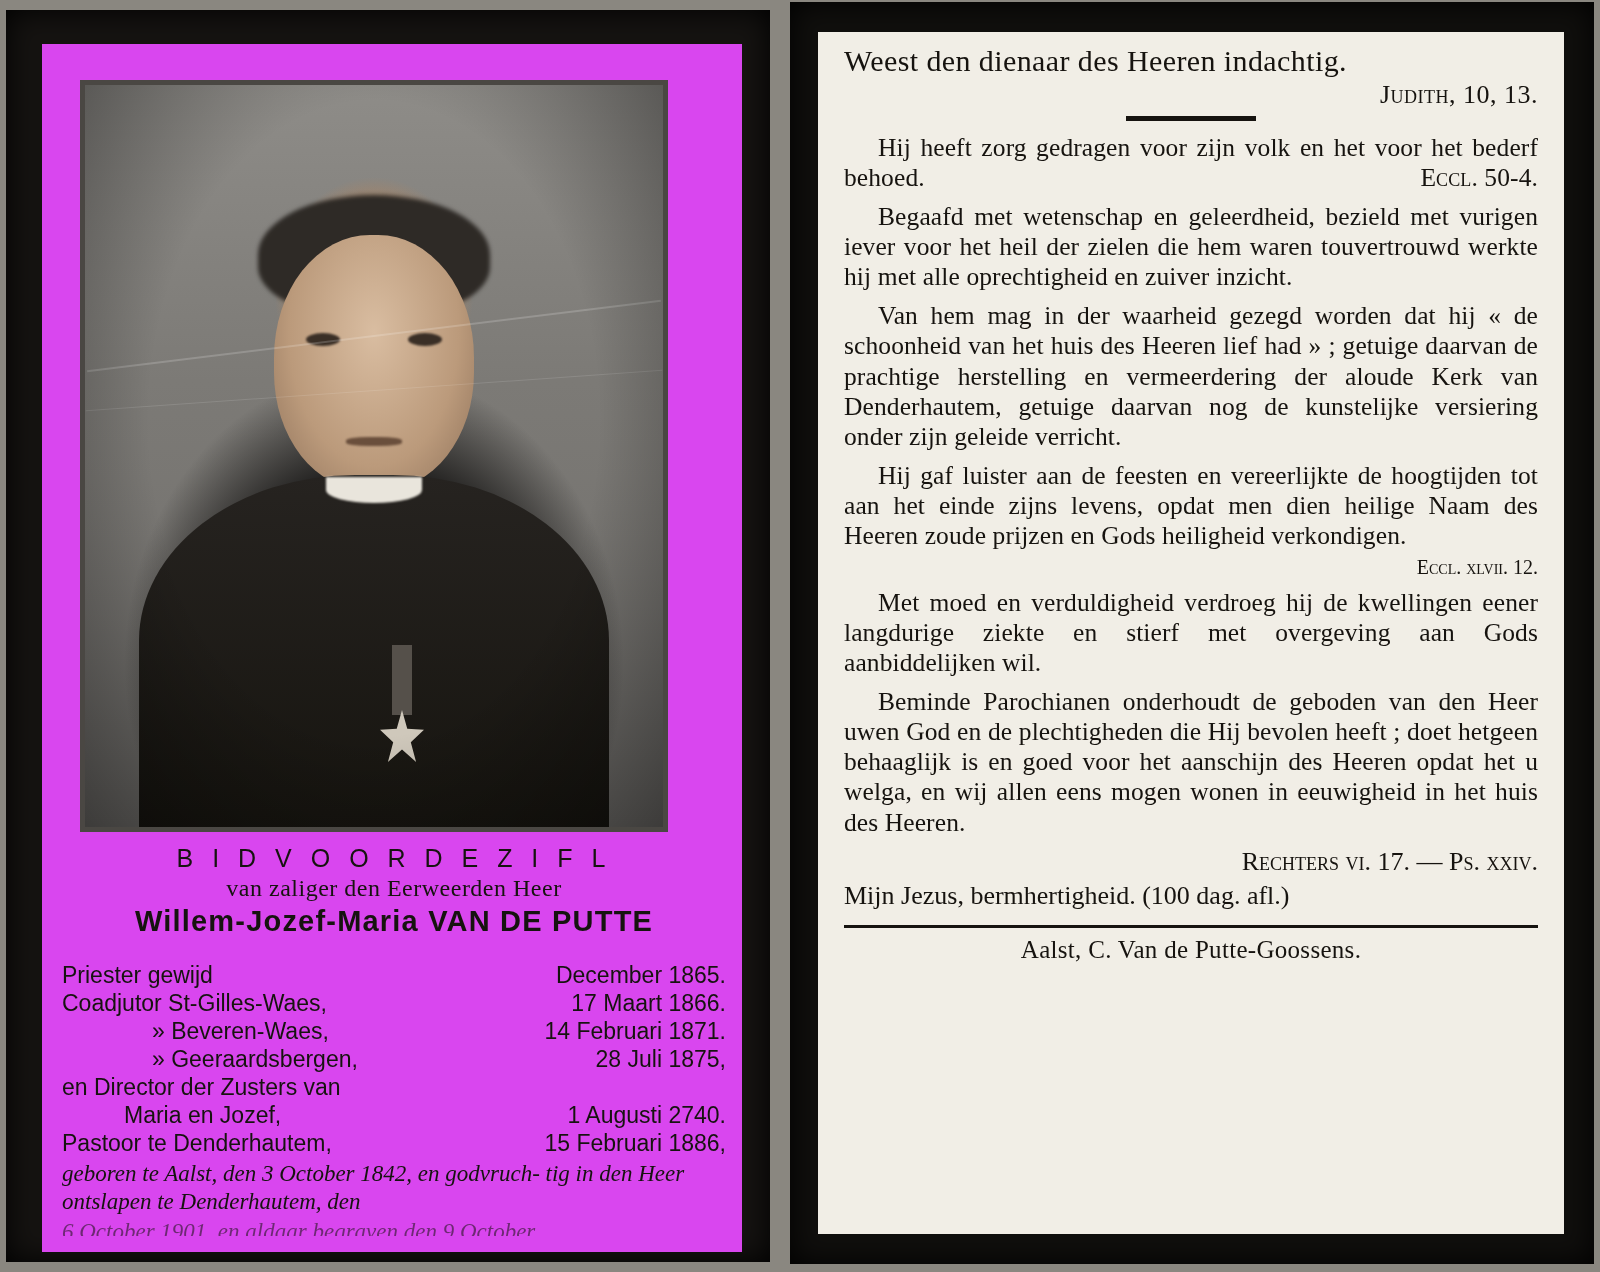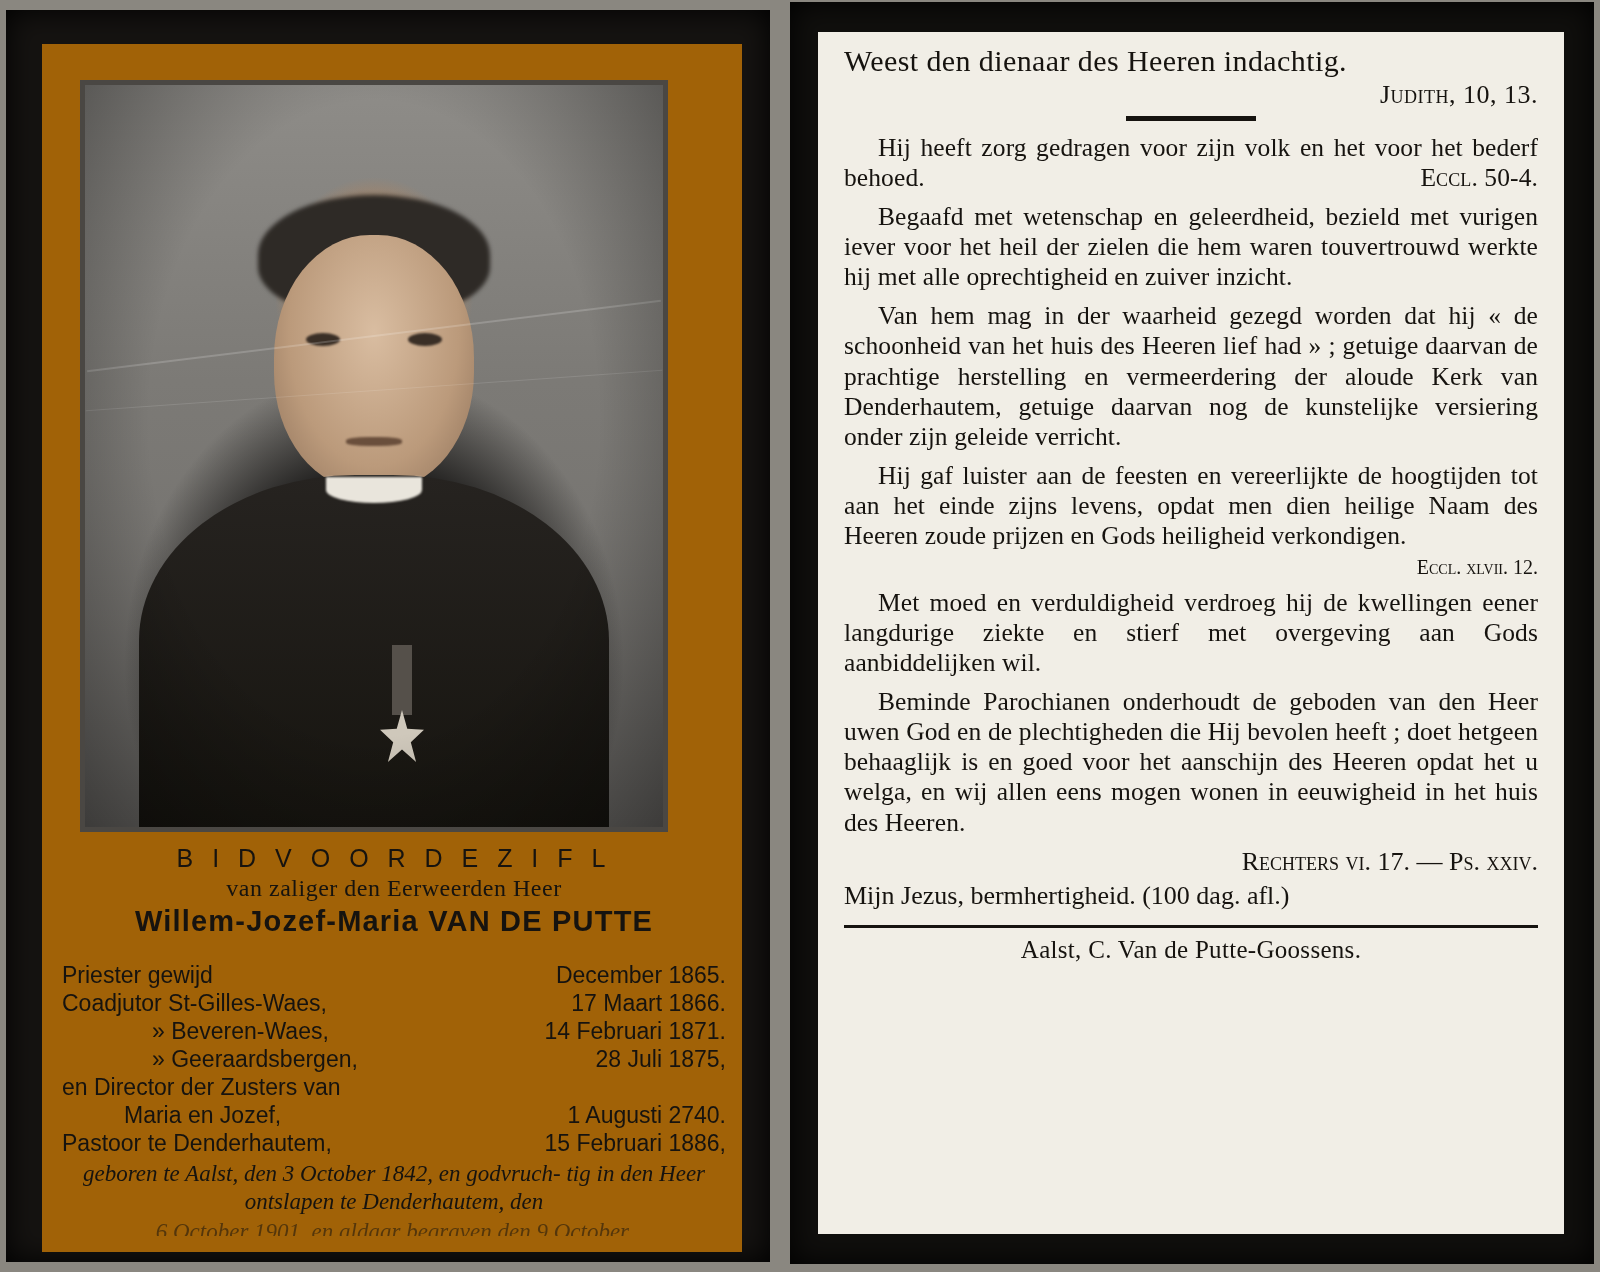--- a/index.html
+++ b/index.html
@@ -29,21 +29,21 @@
     height: 1252px;
     background: #151311;
     box-shadow: inset 0 0 30px #000;
   }
   .left-inner {
     position: absolute;
     left: 36px;
     top: 34px;
     right: 28px;
     bottom: 10px;
-    background: #a16207;
+    background: #d946ef;
   }
   .photo-frame {
     position: absolute;
     left: 38px;
     top: 36px;
     width: 578px;
     height: 742px;
     border: 5px solid #4a4743;
     background: #7d7b77;
     overflow: hidden;
@@ -203,21 +203,21 @@
   }
   table.career td.role { text-align: left; }
   table.career td.date { text-align: right; }
   .indent { padding-left: 62px !important; }
   .role-indent { padding-left: 90px !important; }
   .italic-block {
     font-style: italic;
     font-size: 23px;
     line-height: 1.22;
     margin-top: 2px;
-    text-align: center;
+    text-align: left;
   }
   .cut-off {
     overflow: hidden;
     height: 18px;
     opacity: .55;
   }
 
   
   .right-card {
     position: absolute;

